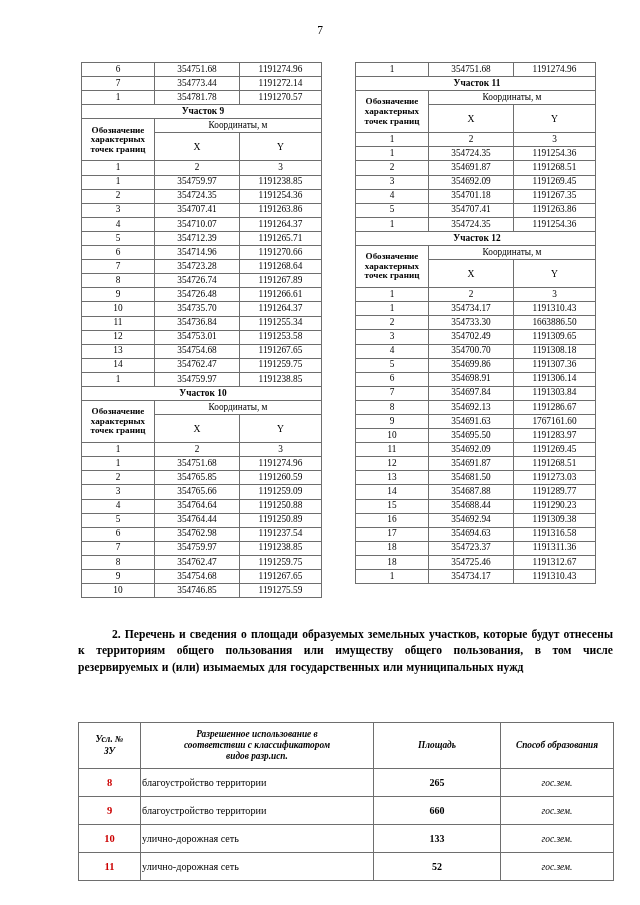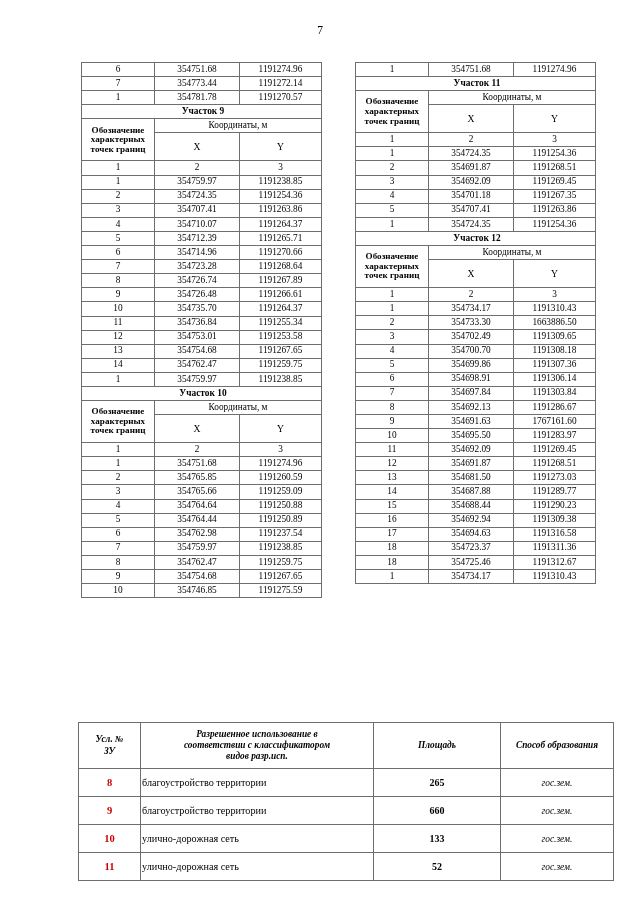--- a/index.html
+++ b/index.html
@@ -493,20 +493,21 @@
           </tr>
           <tr>
             <td>1</td>
             <td>354734.17</td>
             <td>1191310.43</td>
           </tr>
         </tbody>
     </table>
   </div>
 
+  <div class="para">2. Перечень и сведения о площади образуемых земельных участков, которые будут отнесены к территориям общего пользования или имуществу общего пользования, в том числе резервируемых и (или) изымаемых для государственных или муниципальных нужд</div>
 
   <div class="plots-wrap">
     <table class="plots">
       <colgroup>
           <col class="p1">
           <col class="p2">
           <col class="p3">
           <col class="p4">
         </colgroup>
       <thead>

